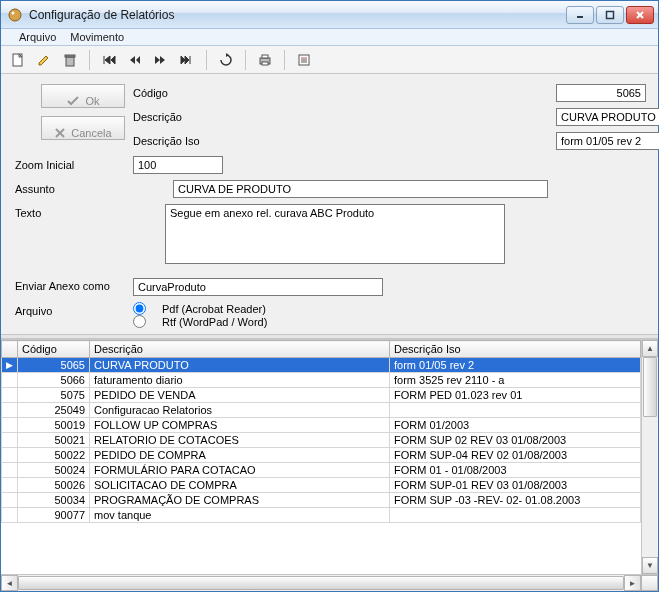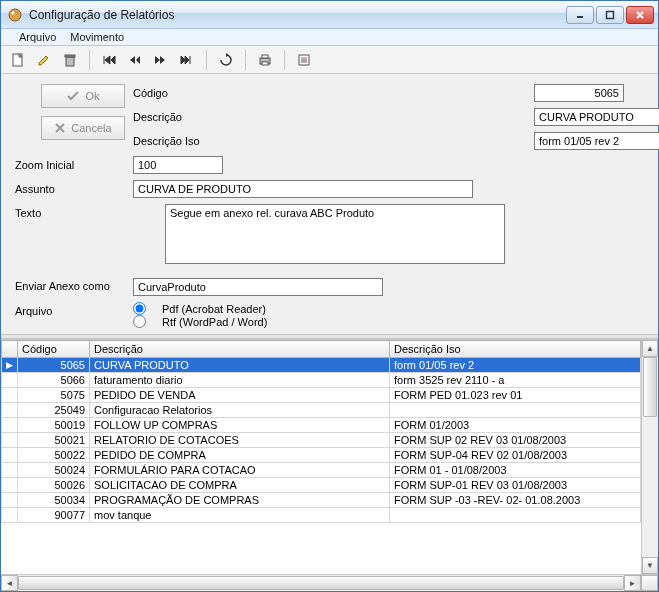--- a/index.html
+++ b/index.html
@@ -92,31 +92,31 @@
   }
   .form-label { padding-top:3px; }
   .form-field input, .form-field textarea {
     font-family:inherit; font-size:11px;
     border:1px solid #7a7a7a;
     padding:2px 4px;
     background:#fff;
   }
   .code-input { width:90px; text-align:right; }
   .wide-input { width:250px; }
-  .wider-input { width:340px; }
+  .wider-input { width:375px;margin-left:40px; }
   .zoom-input { width:90px; text-align:left; }
   .ftexto { width:340px; height:60px; resize:none;margin-left:32px; }
   .right-buttons {
     display:flex; flex-direction:column; gap:8px; align-items:flex-end;
   }
   .action-btn {
     width:84px; height:24px;
     border:1px solid #b0b0b0;
     background:linear-gradient(to bottom,#fdfdfd,#e6e6e6);
-    display:flex;align-items:center;justify-content:center;
+    display:flex;align-items:flex-end;justify-content:center;
     gap:5px; cursor:pointer;
     color:#8a8a8a;
   }
   .radio-row { display:flex; align-items:center; gap:16px; }
   .radio-row input { margin:0; }
   .splitter {
     height:5px;
     border-top:1px solid #c6c6c6;
     border-bottom:1px solid #c6c6c6;
     background:#e5e5e5;

